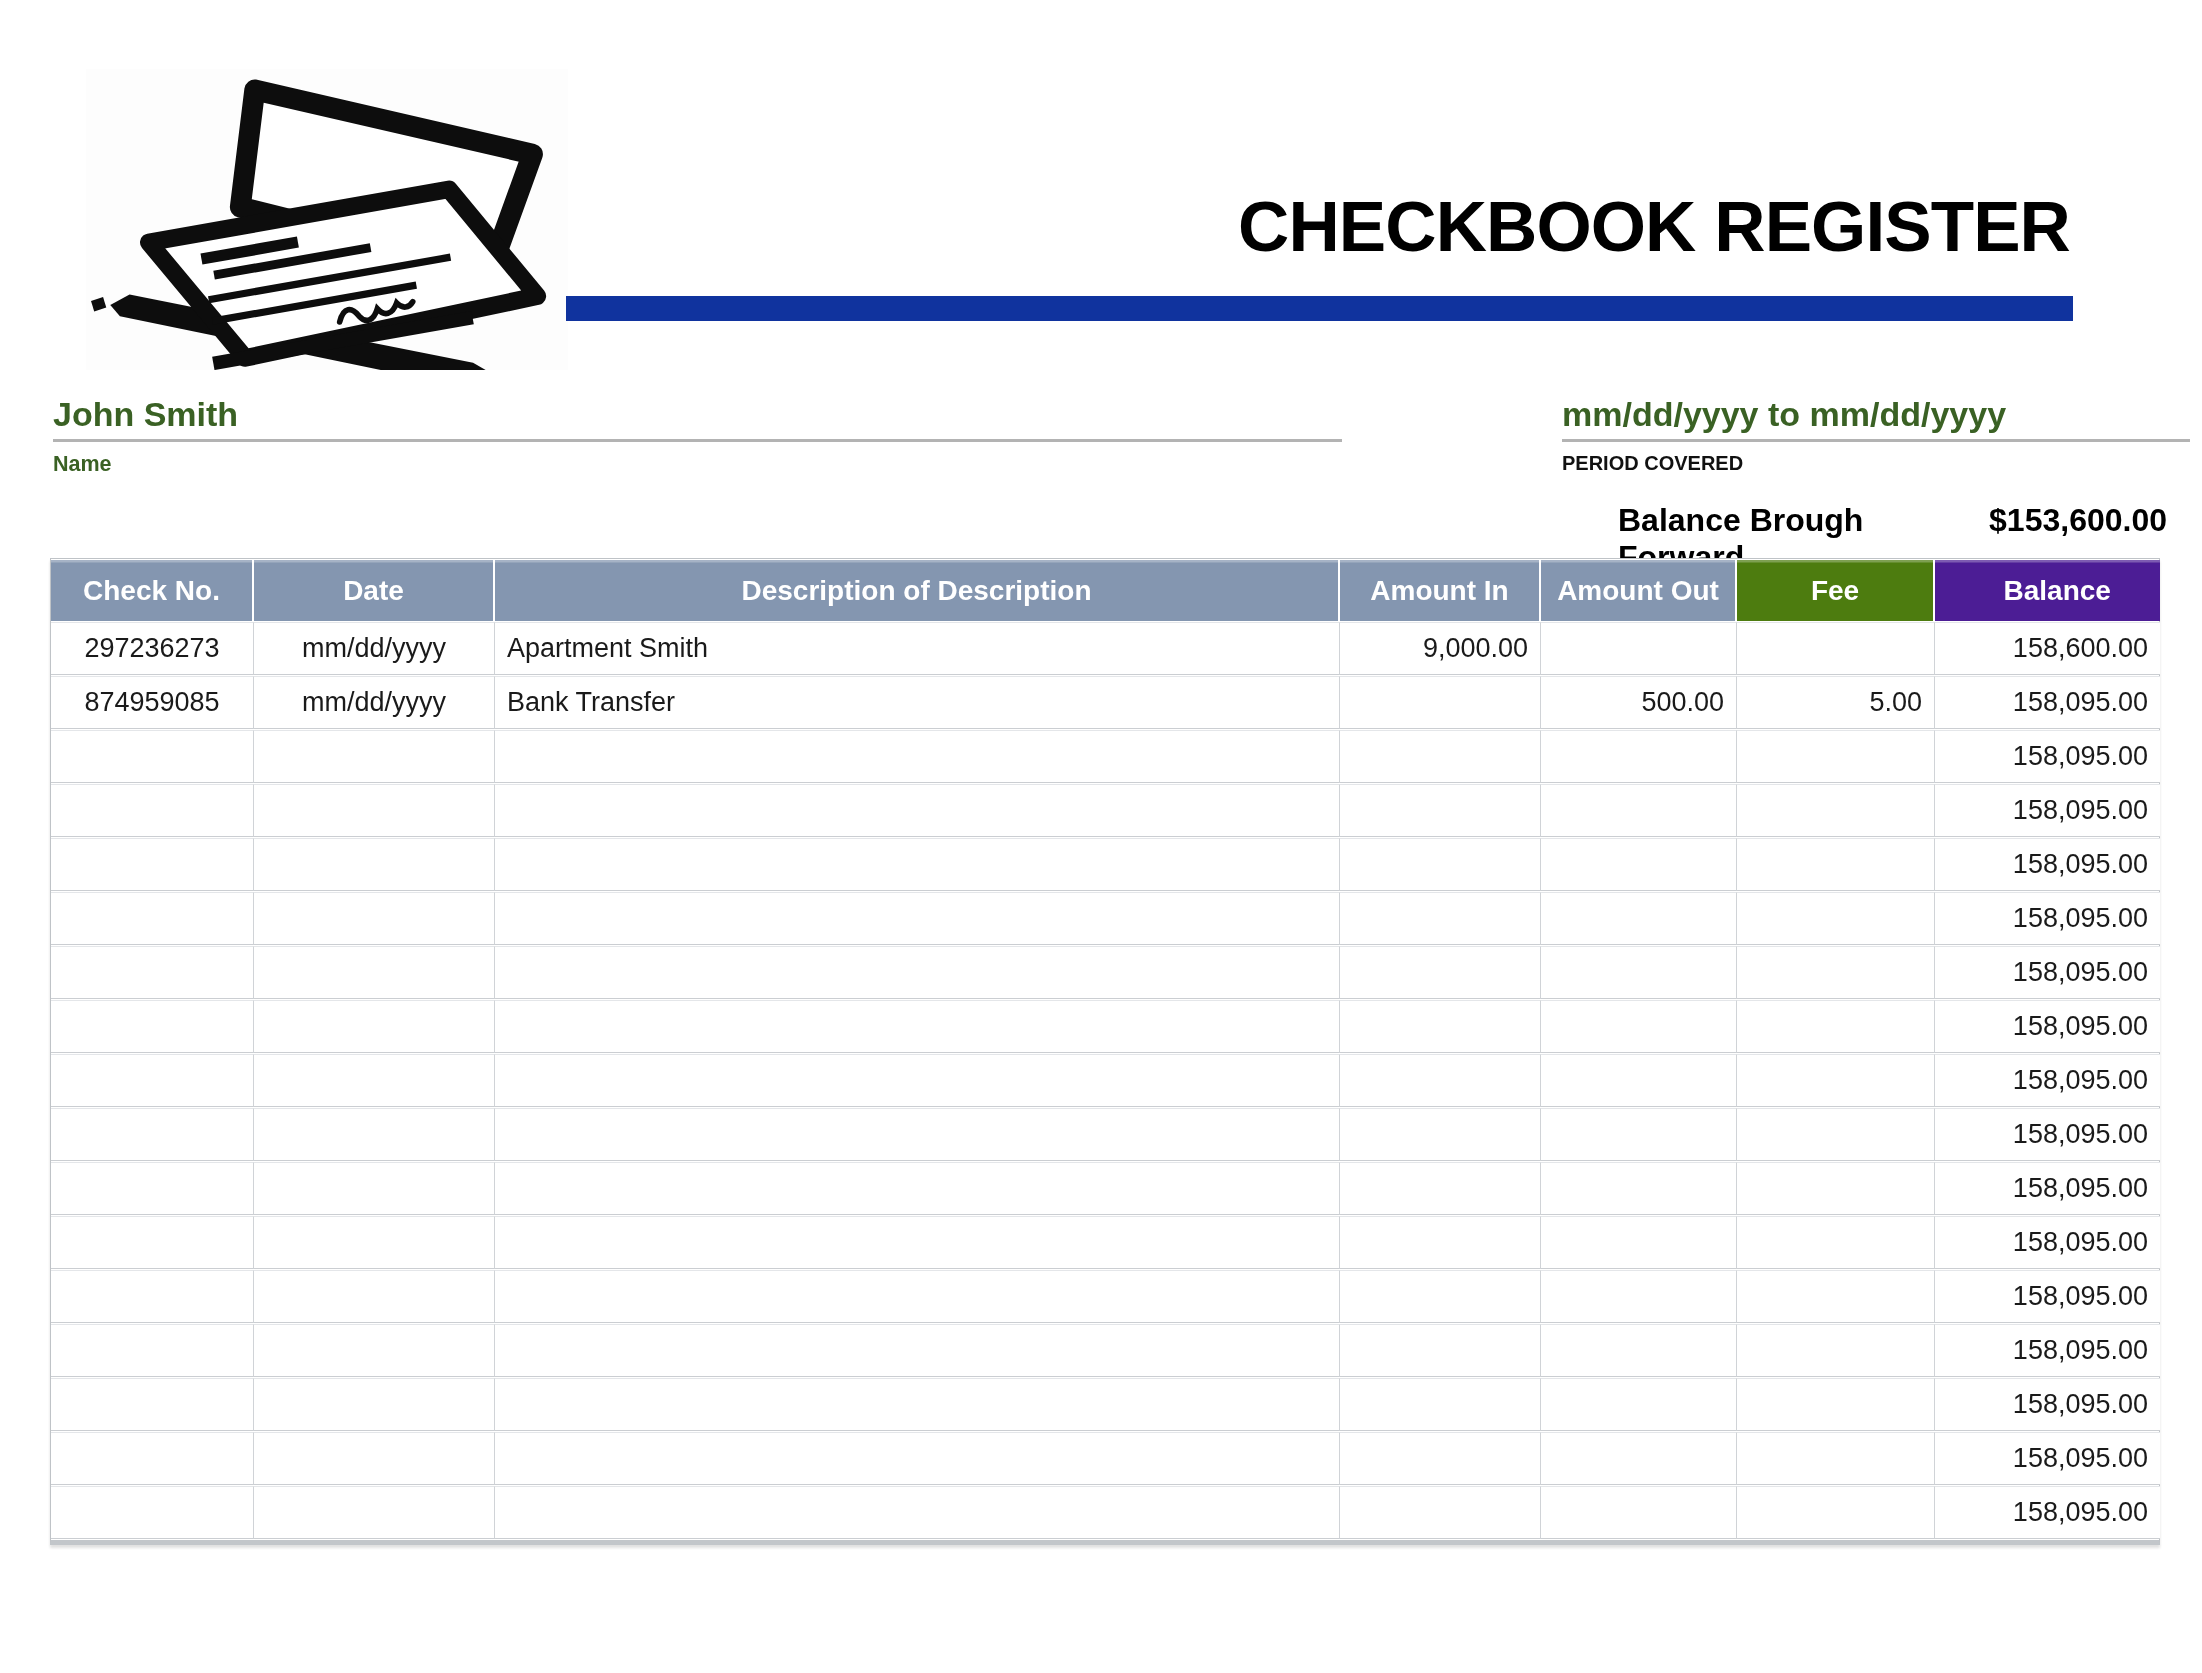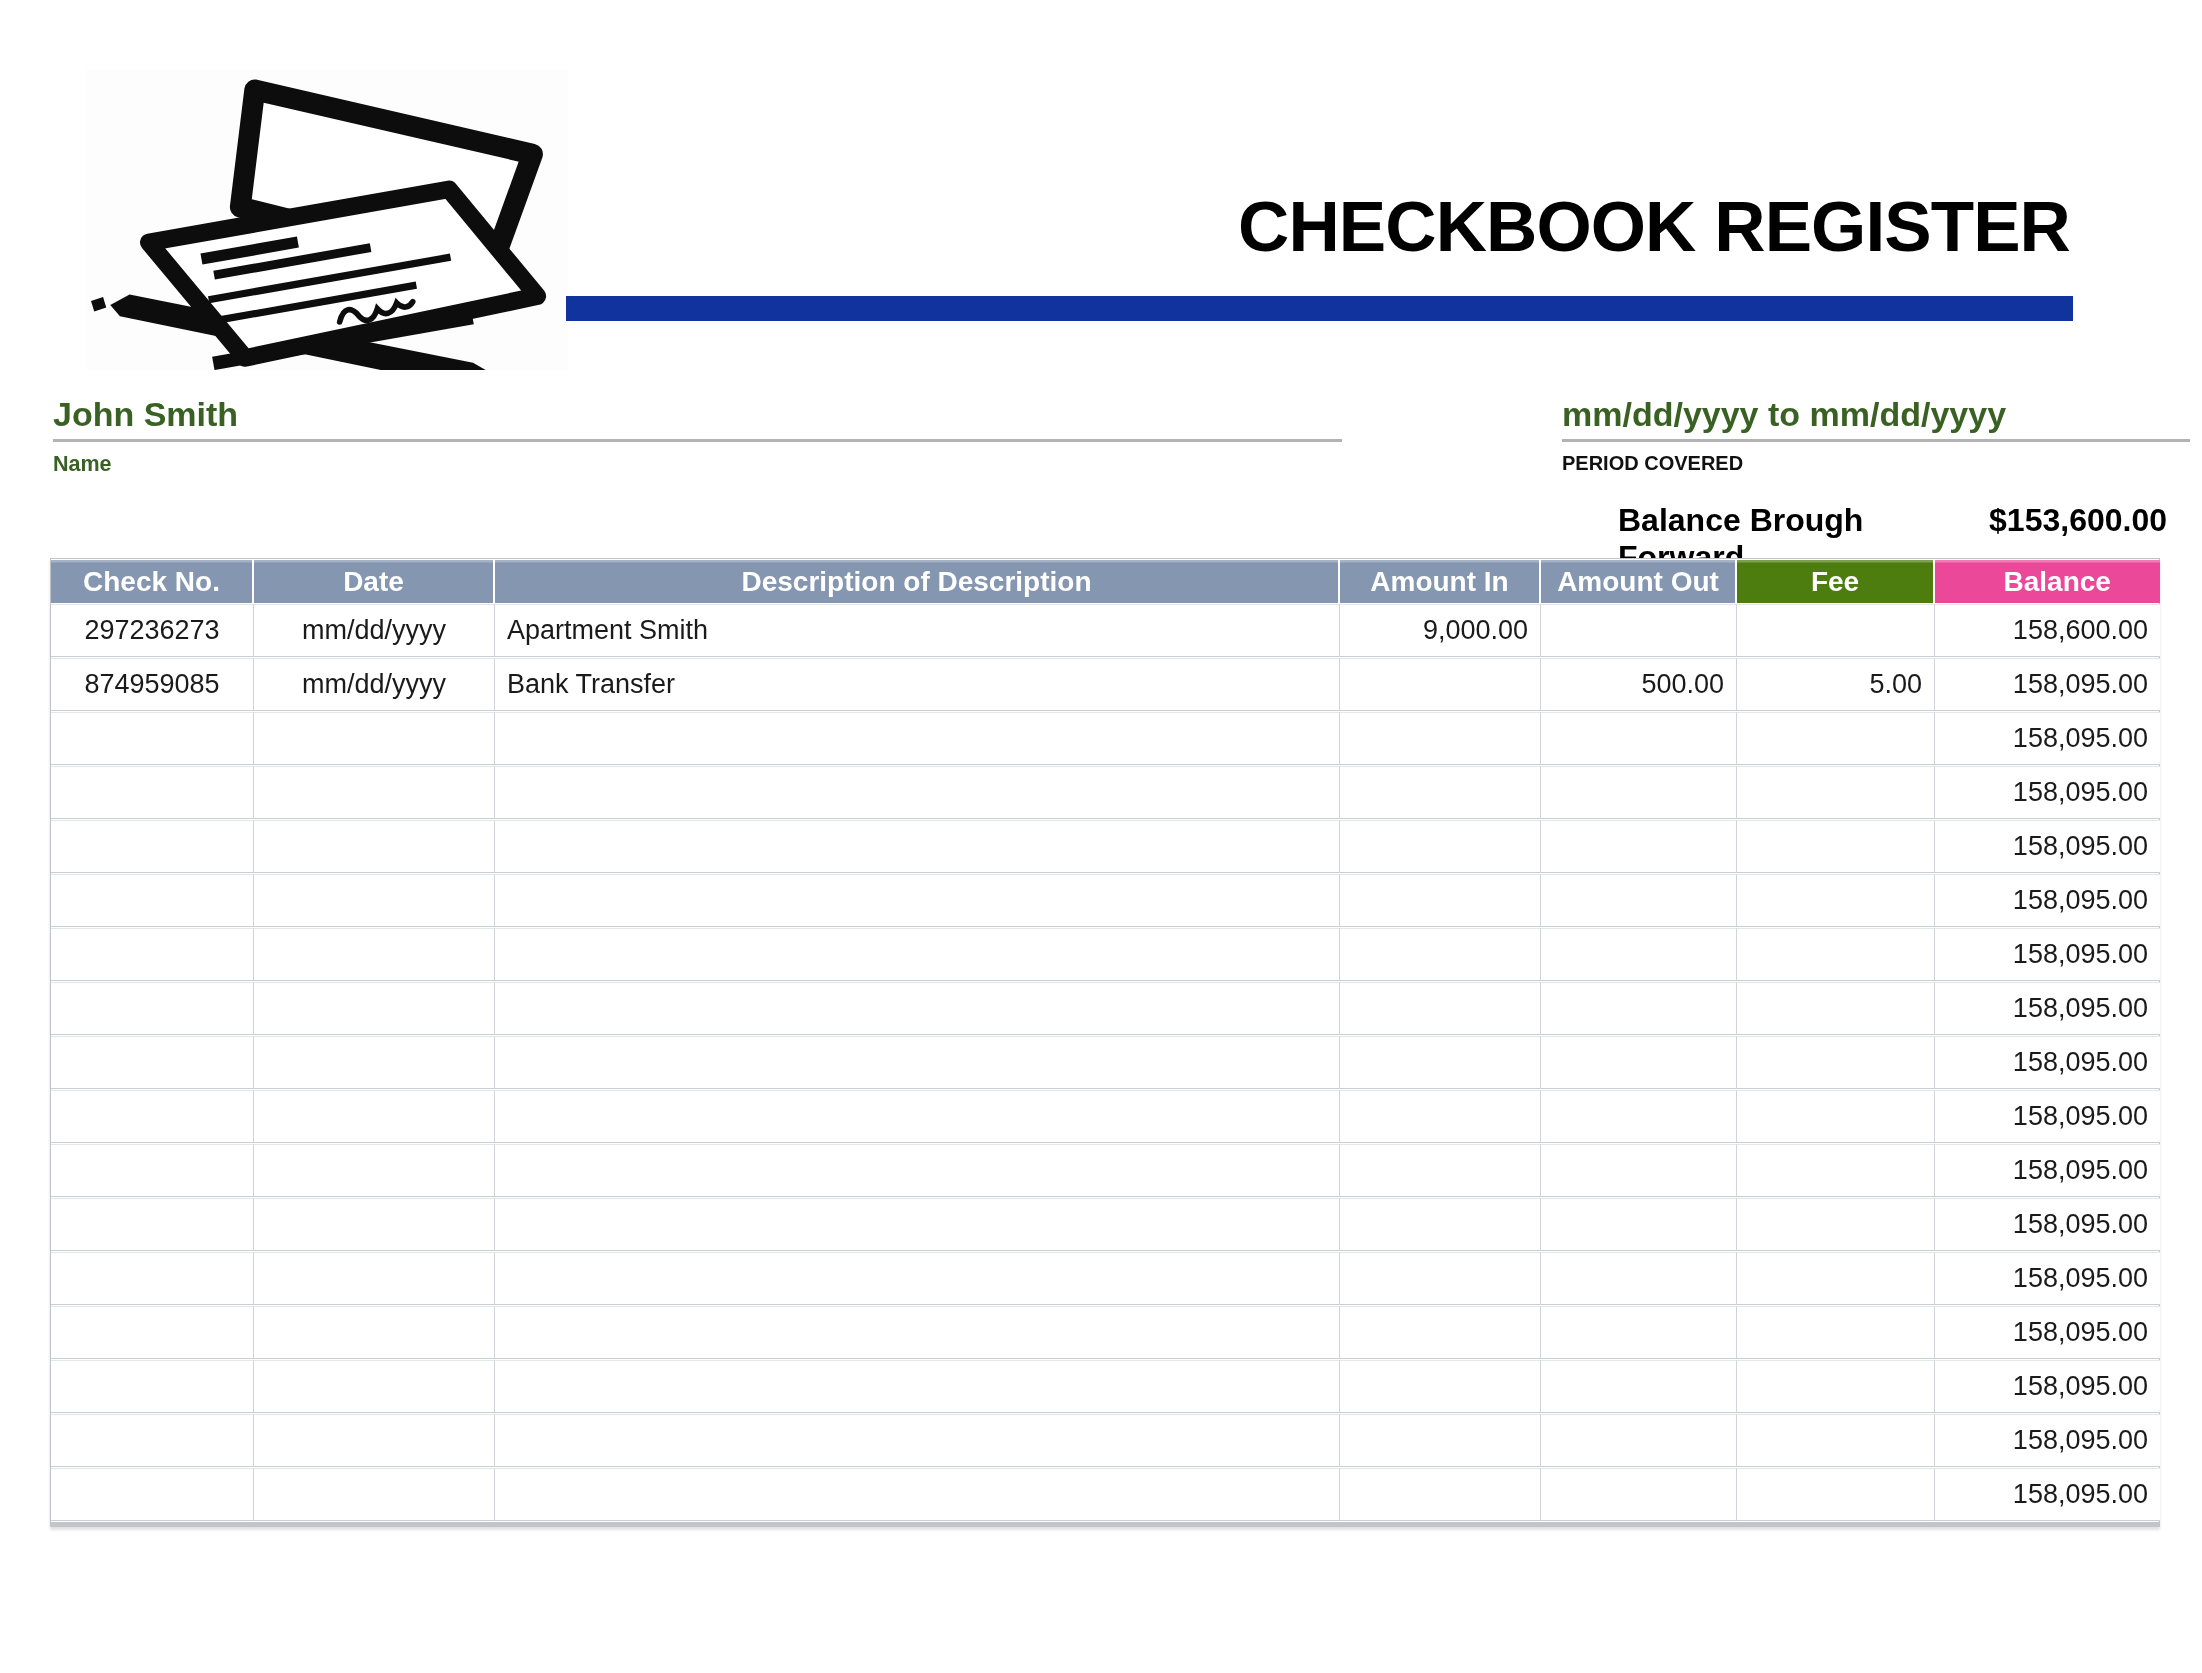--- a/index.html
+++ b/index.html
@@ -47,21 +47,21 @@
 
   
   .table-wrap {
     position:absolute; left:50px; top:558px; width:2110px;
     border:1.7px solid #bfc3c7; border-bottom:5.2px solid #c2c6ca;
     box-shadow:0 2.6px 2.6px rgba(0,0,0,0.12);
     background:#fff; box-sizing:border-box;
   }
   table { width:100%; border-collapse:separate; border-spacing:0 1.7px; table-layout:fixed; }
   th {
-    height:43px; color:#ffffff; font-size:28px; font-weight:bold;
+    height:61px; color:#ffffff; font-size:28px; font-weight:bold;
     border-right:2.6px solid #ffffff; vertical-align:middle; padding:0 8.6px;
     box-shadow:inset 0 2.6px 0 rgba(255,255,255,0.28);
     box-sizing:border-box;
   }
   th:last-child { border-right:none; }
   td {
     height:53px; background:#ffffff; color:#1a1a1a; font-size:27px;
     padding:0 12px; vertical-align:middle;
     border-right:1.7px solid #d0d3d7;
     border-bottom:1.7px solid #cbced2;
@@ -130,21 +130,21 @@
           <col style="width:225px">
       </colgroup>
       <thead>
           <tr>
             <th class="ac" style="background: rgb(132, 150, 176);">Check No.</th>
             <th class="ac" style="background: rgb(132, 150, 176);">Date</th>
             <th class="ac" style="background: rgb(132, 150, 176);">Description of Description</th>
             <th class="ac" style="background: rgb(132, 150, 176); margin-top: 9px;">Amount In</th>
             <th class="ac" style="background: rgb(132, 150, 176);">Amount Out</th>
             <th class="ac" style="background: #4d7c0f;">Fee</th>
-            <th class="ac" style="background: #ec4899; padding-left: 28px;">Balance</th>
+            <th class="ac" style="background: #4c1d95; padding-left: 28px;">Balance</th>
           </tr>
         </thead>
       <tbody>
           <tr>
             <td class="ac">297236273</td>
             <td class="ac">mm/dd/yyyy</td>
             <td class="al">Apartment Smith</td>
             <td class="ar">9,000.00</td>
             <td class="ar"></td>
             <td class="ar"></td>

